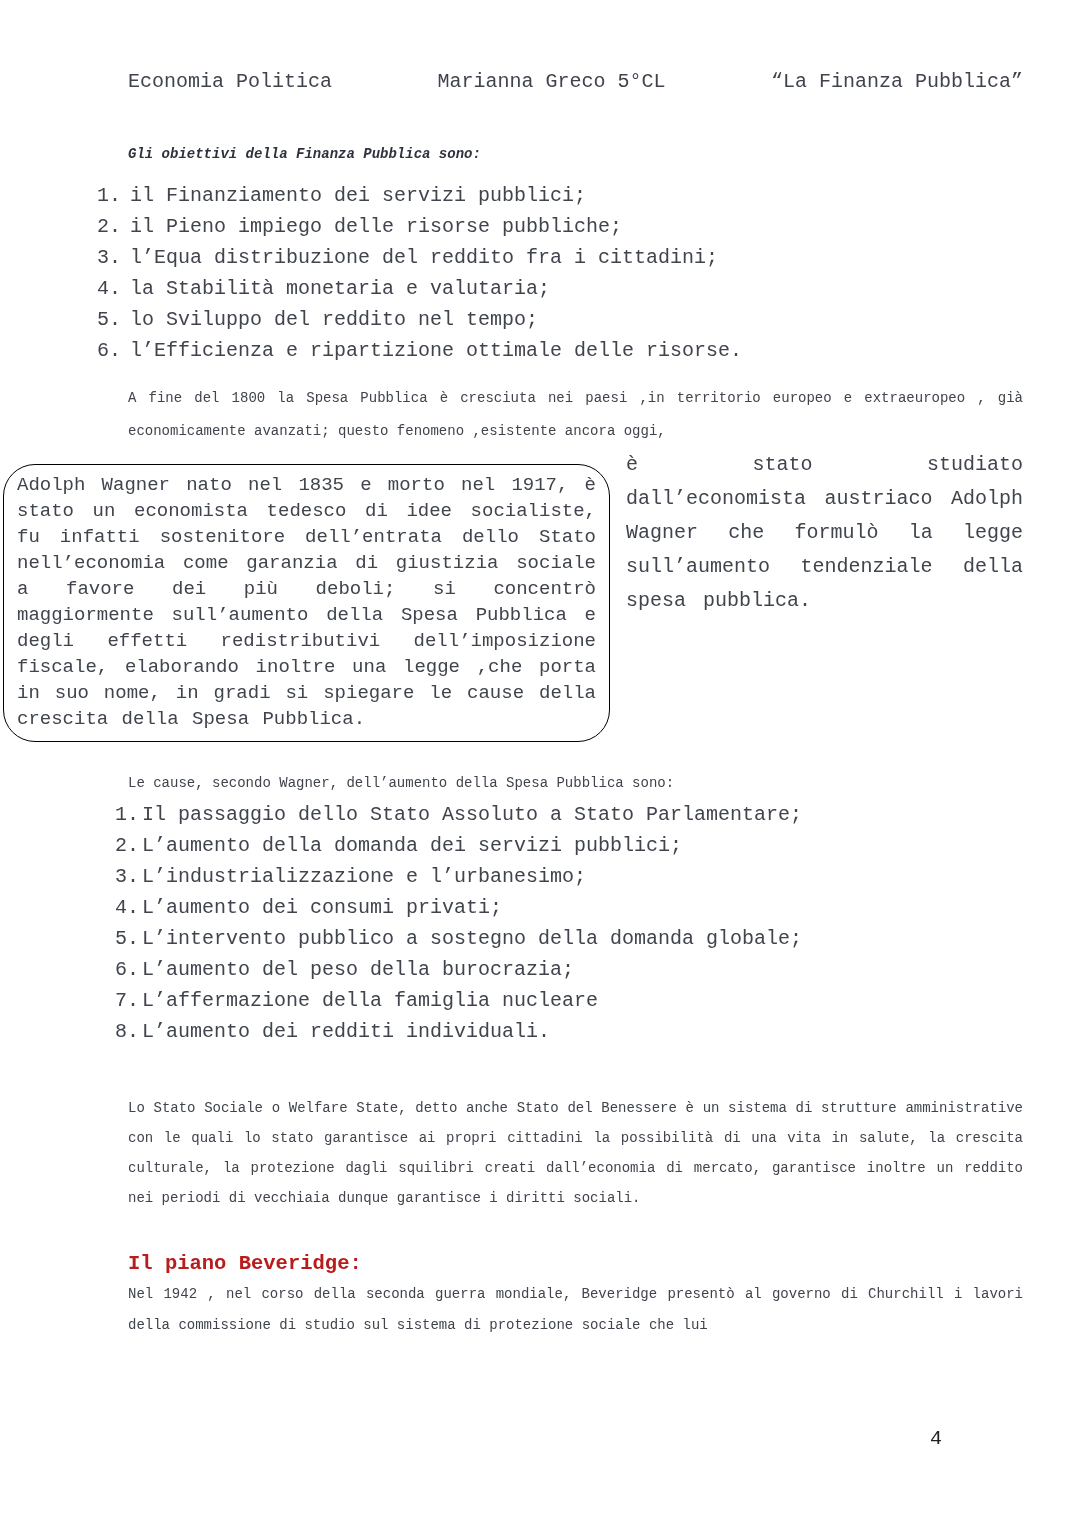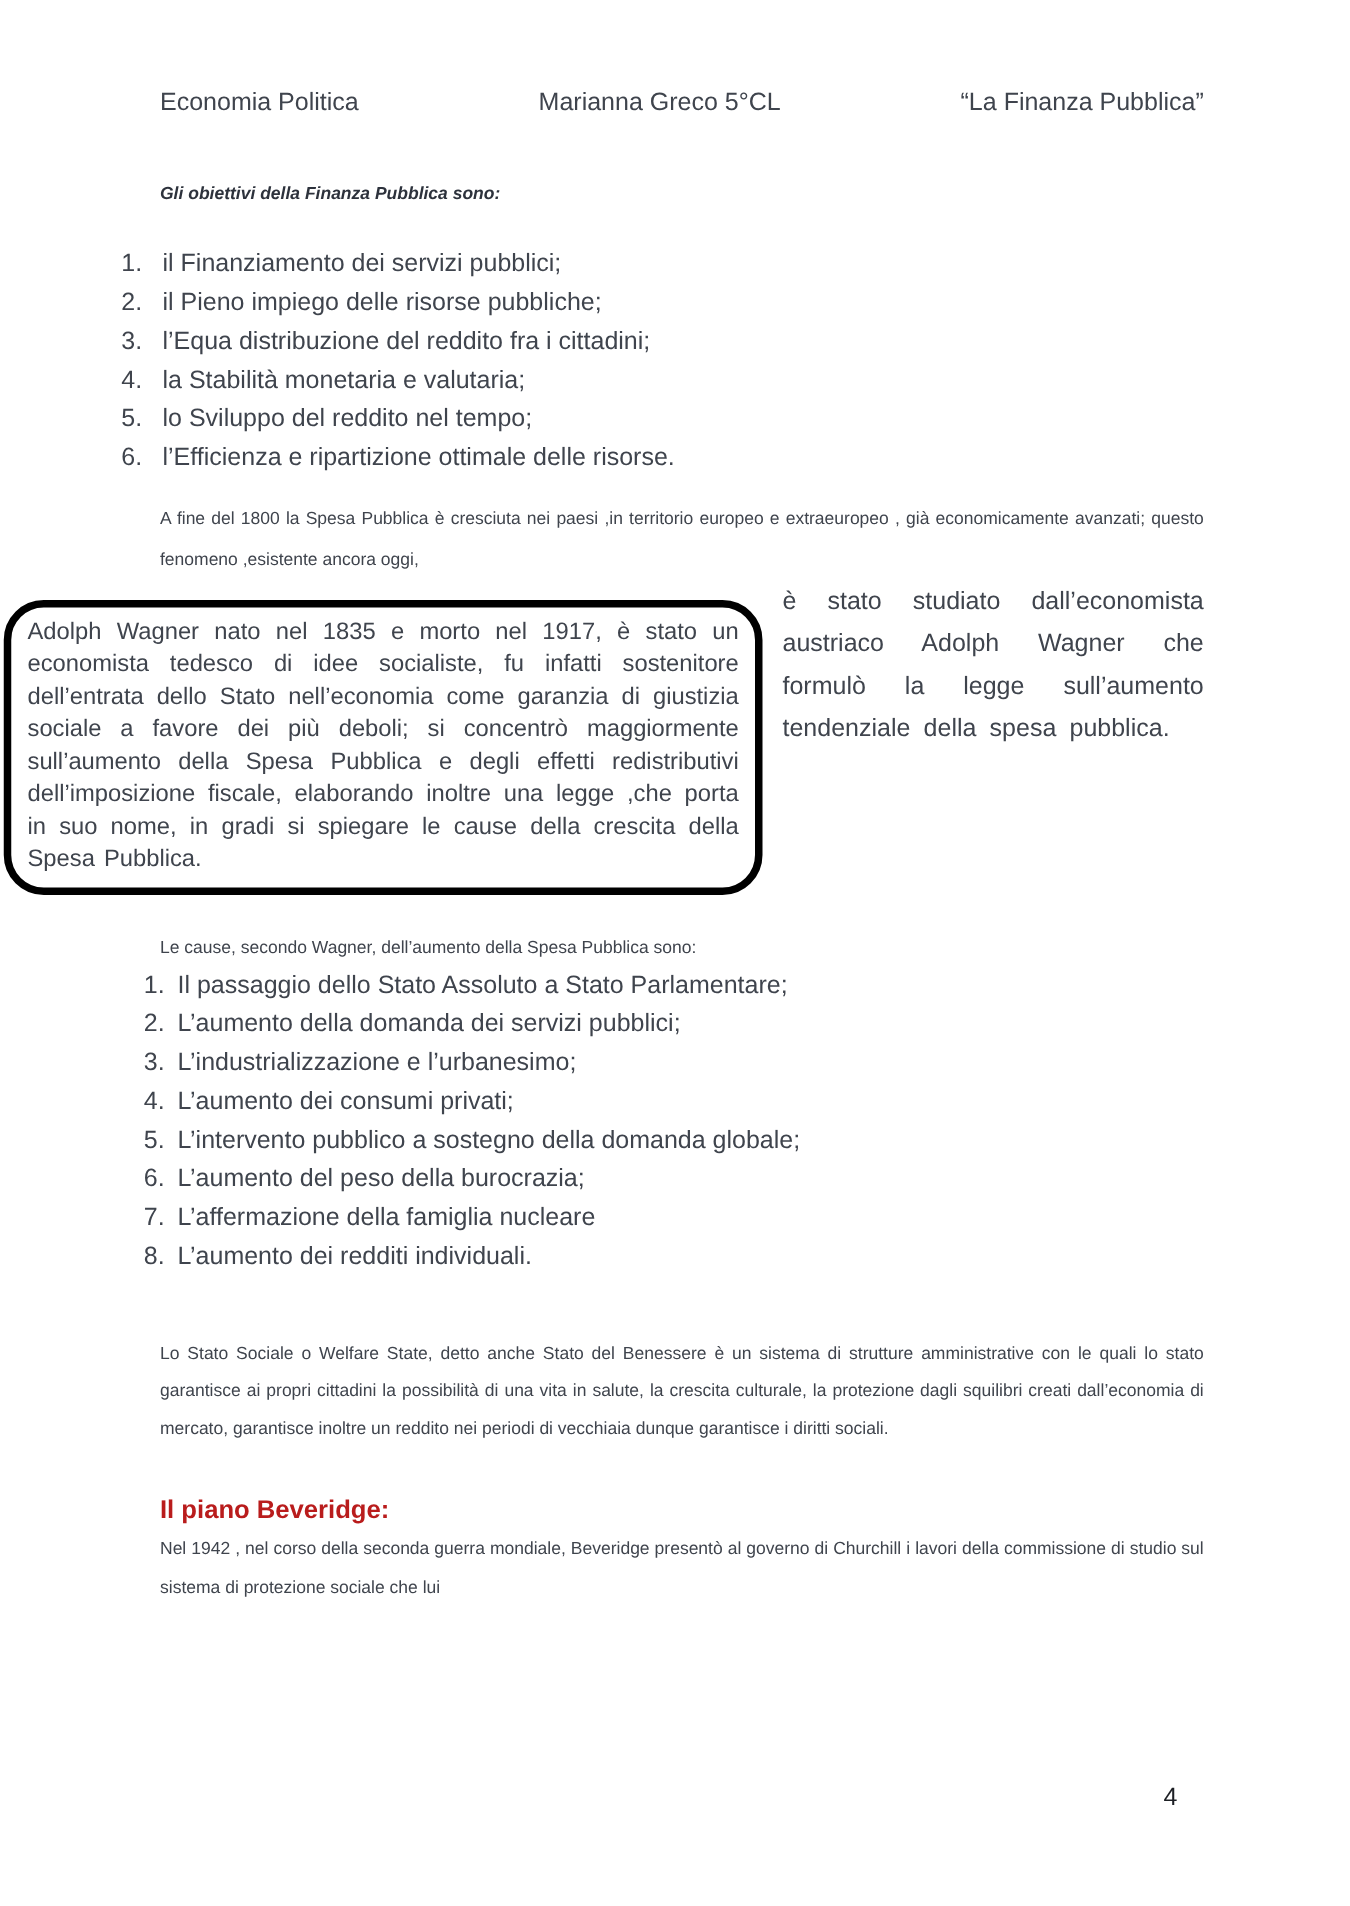--- a/index.html
+++ b/index.html
@@ -7,22 +7,23 @@
   body {
     width: 1080px; height: 1525px;
     overflow: hidden;
     position: relative;
     font-family: "Liberation Sans", "DejaVu Sans", sans-serif;
     color: #3f444d;
     -webkit-font-smoothing: antialiased;
   }
   .page {
     width: 100%; height: 100%;
-    padding: 70px 117px 0 128px;
+    padding: 70px 57px 0 128px;
     position: relative;
+    font-family: Liberation Mono, monospace;
   }
   
   .doc-header {
     display: flex;
     justify-content: space-between;
     align-items: baseline;
     font-size: 20px;
     line-height: 24px;
   }
   
@@ -40,21 +41,21 @@
     counter-increment: item;
     position: relative;
     line-height: 31px;
   }
   ol.olist li::before {
     content: counter(item) ".";
     position: absolute;
     left: -33px;
     color: #3f444d;
   }
-  ol.objectives-list { margin-top: 28px; margin-left: 2px; }
+  ol.objectives-list { margin-top: 12px; margin-left: 2px; }
   ol.causes-list { margin-left: 14px; }
   ol.causes-list li::before { left: -27px; }
   
   .para {
     font-size: 14px;
     text-align: justify;
     line-height: 31px;
   }
   .spesa-intro {
     margin-top: 16px;
@@ -63,21 +64,21 @@
   
   .wagner-row {
     display: flex;
     align-items: flex-start;
     margin-top: 16px;
   }
   .wagner-box {
     flex-shrink: 0;
     width: 607px;
     margin-left: -125px;
-    border: 6px solid #000000;
+    border: 1px solid #000000;
     border-radius: 32px;
     padding: 7px 13px 9px 13px;
     background: #ffffff;
   }
   .wagner-box p {
     font-size: 19px;
     line-height: 26px;
     text-align: justify;
     word-spacing: 2px;
   }

